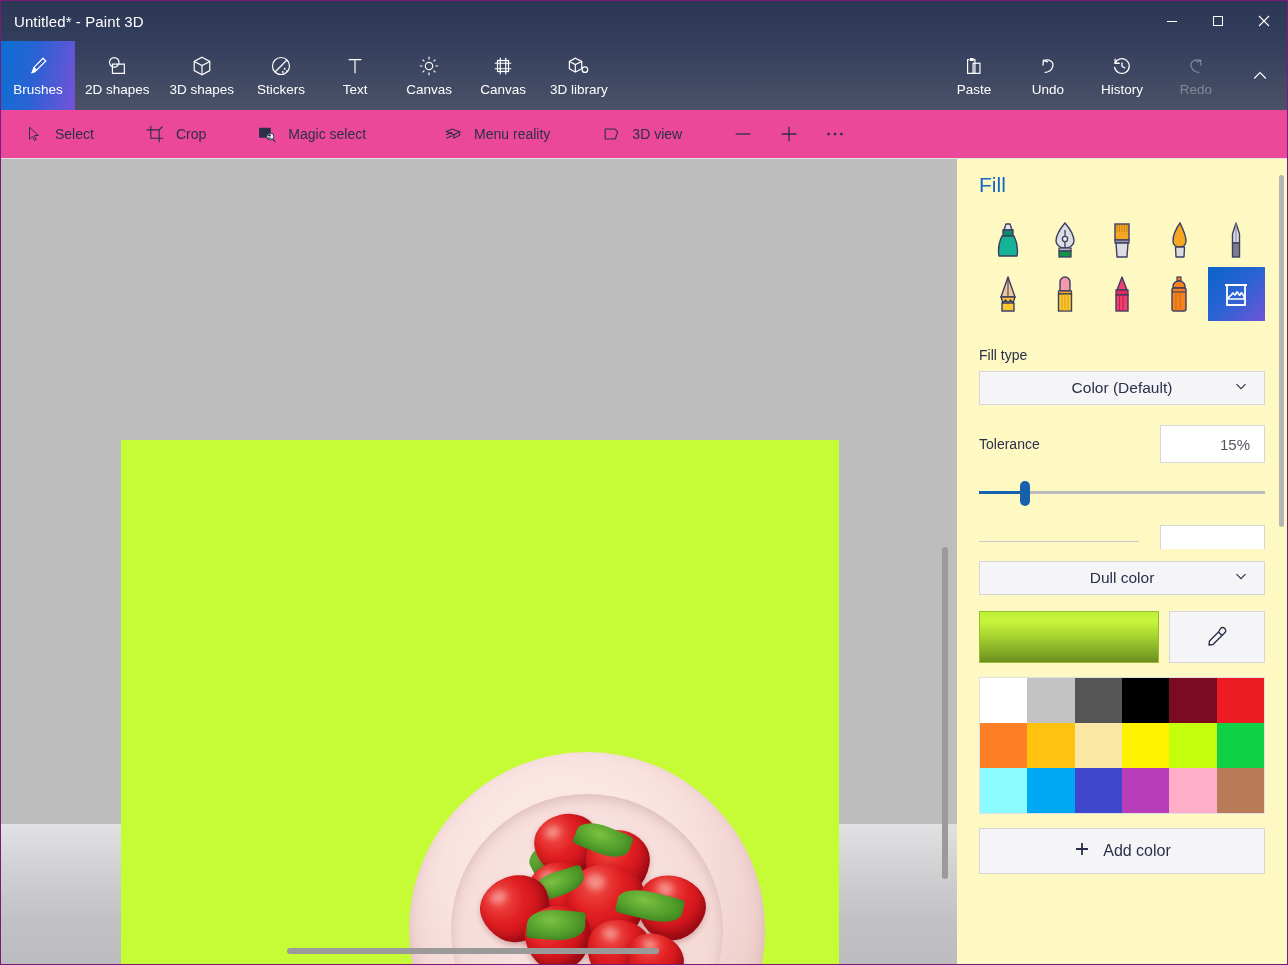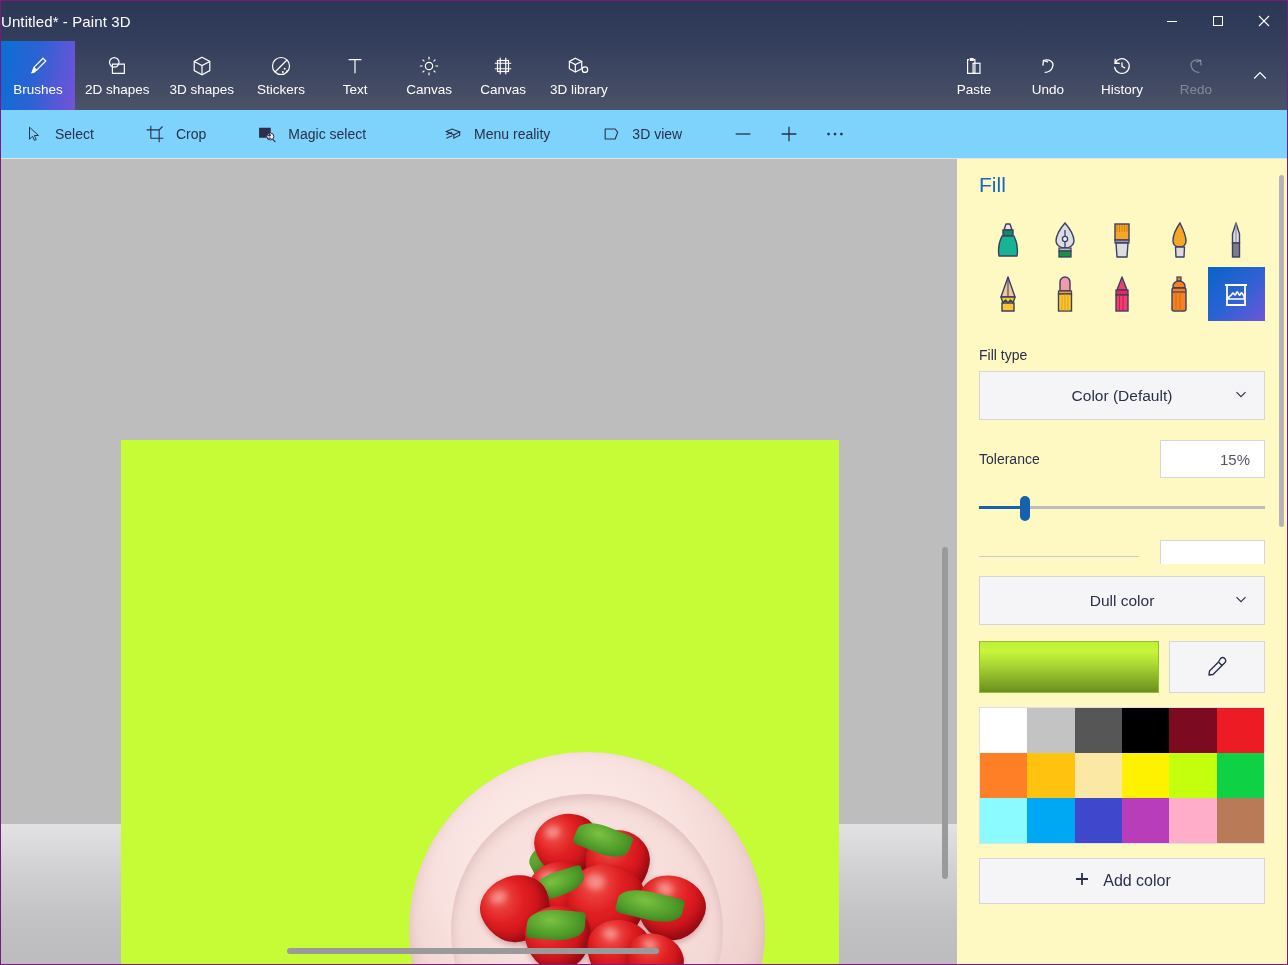--- a/index.html
+++ b/index.html
@@ -22,21 +22,21 @@
   
   .titlebar {
     position: relative;
     height: 40px; flex: 0 0 40px;
     background: linear-gradient(180deg, #2c3755 0%, #333e5c 100%);
     color: #ffffff;
     display: flex; align-items: center;
   }
   .title-text {
     font-size: 15px; color: #ffffff;
-    letter-spacing: .1px;
+    padding-left: 13px; letter-spacing: .1px;
     white-space: nowrap;
   }
   .wincontrols {
     position: absolute; right: 0; top: 0;
     height: 40px; display: flex;
   }
   .wc-btn {
     width: 46px; height: 40px;
     display: flex; align-items: center; justify-content: center;
     color: #fff;
@@ -67,21 +67,21 @@
   .rb-item.disabled { color: rgba(255,255,255,.33); }
   .rb-caret {
     width: 54px; display:flex; align-items:center; justify-content:center;
     color:#fff;
   }
 
   
   .toolbar2 {
     position: relative;
     height: 49px; flex: 0 0 49px;
-    background: #7dd3fc;
+    background: #ec4899;
     display: flex; align-items: center;
     border-bottom: 1px solid #e3e3e6;
     padding-left: 10px;
   }
   .tb-item {
     height: 40px; display: flex; align-items: center;
     gap: 10px; padding: 0 12px; color: #2b2f4a;
     cursor: default; white-space: nowrap;
   }
   .tb-item .tb-lbl { font-size: 14px; }
@@ -197,21 +197,21 @@
   }
   .brush-cell.selected {
     background: linear-gradient(135deg, #0a63c9 0%, #2a63d3 50%, #6f55d6 100%);
   }
 
   .field-label {
     font-size: 14px; color: #2b2f4a; margin-top: 26px; margin-bottom: 8px;
   }
   .combo {
     position: relative;
-    height: 49px; width: 100%;
+    height: 34px; width: 100%;
     background: #f5f5f7;
     border: 1px solid #d5d5da;
     display: flex; align-items: center; justify-content: center;
     font-size: 15.5px; color: #2b2f4a;
     cursor: default;
   }
   .combo .chev { position: absolute; right: 14px; top: 50%; transform: translateY(-50%); }
 
   .tol-row {
     display: flex; align-items: center; justify-content: space-between;

